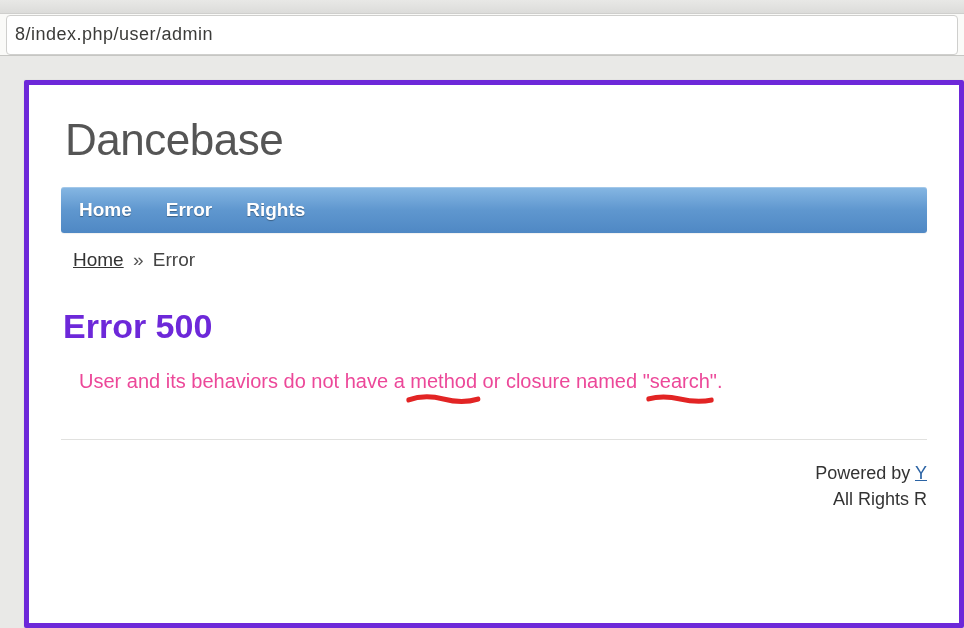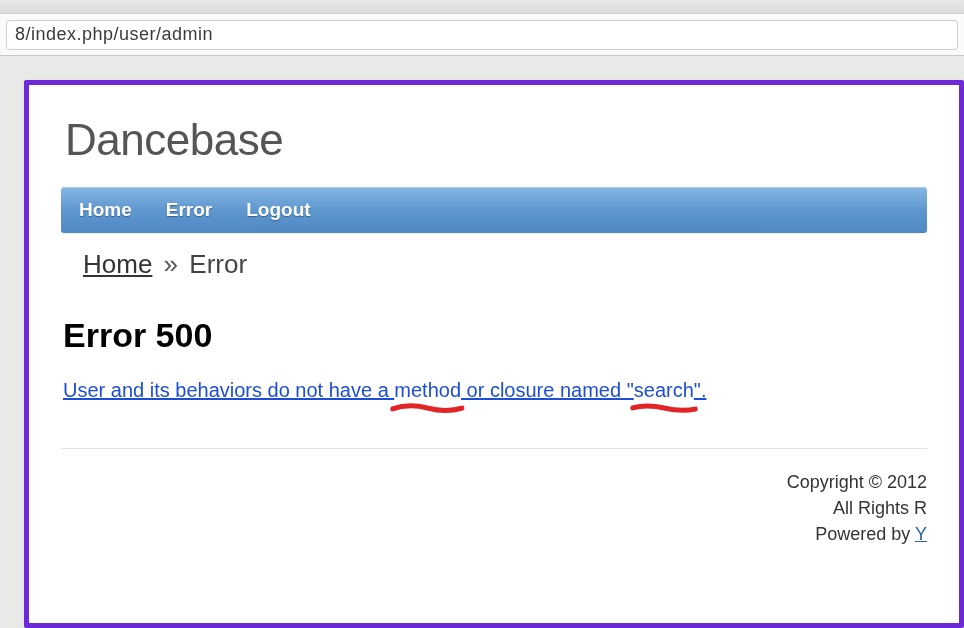--- a/index.html
+++ b/index.html
@@ -21,21 +21,21 @@
 
   .addr-bar-row {
     display: flex;
     align-items: center;
     height: 42px;
     background: #fafaf8;
     border-bottom: 1px solid #c6c6c3;
     padding: 0 6px;
   }
   .addr-box {
-    height: 30px;
+    height: 40px;
     flex: 1;
     background: #ffffff;
     border: 1px solid #cfcfcd;
     border-radius: 4px;
     display: flex;
     align-items: center;
     padding: 0 8px;
     font-size: 18px;
     color: #3b3b39;
     letter-spacing: .5px;
@@ -76,44 +76,43 @@
     box-shadow: inset 0 1px 0 rgba(255,255,255,.25), 0 1px 1px rgba(0,0,0,.06);
   }
   .nav-item {
     font-size: 19px;
     font-weight: 700;
     text-shadow: 0 1px 1px rgba(0,0,0,.35);
     cursor: pointer;
   }
 
   .breadcrumbs {
-    margin: 16px 0 36px 22px;
-    font-size: 26px;
+    margin: 16px 0 36px 12px;
+    font-size: 19px;
     color: #444;
   }
   .breadcrumbs a {
     color: #333;
     text-decoration: underline;
   }
   .breadcrumbs .sep { margin: 0 4px; color: #555; }
 
   .error-heading {
     font-size: 34px;
     font-weight: 700;
-    color: #000000;
+    color: #6d28d9;
     margin: 0 0 24px 2px;
   }
 
   .error-msg {
     font-size: 20px;
-    color: #1d4ed8;
-    margin: 0 0 46px 2px;
+    color: #ec4899;
+    margin: 0 0 46px 18px;
     position: relative;
     display: inline-block;
-    text-decoration: underline;
   }
   .u-red {
     position: relative;
     display: inline-block;
   }
   .u-red svg {
     position: absolute;
     left: -4px;
     right: -4px;
     bottom: -14px;
@@ -148,21 +147,21 @@
 </div>
 
 <div class="viewport">
   <div class="page-card">
 
     <div class="site-title">Dancebase</div>
 
     <div class="nav-bar">
       <span class="nav-item">Home</span>
       <span class="nav-item">Error</span>
-      <span class="nav-item">Logout</span>
+      <span class="nav-item">Rights</span>
     </div>
 
     <div class="breadcrumbs">
       <a href="#">Home</a>
       <span class="sep">»</span>
       <span>Error</span>
     </div>
 
     <div class="error-heading">Error 500</div>
 
@@ -170,21 +169,20 @@
       <span>User and its behaviors do not have a </span><span class="u-red"><span>method</span><svg viewBox="0 0 100 14" preserveAspectRatio="none">
             <path d="M3 7 Q 25 1, 50 6 T 97 6" stroke="#e22424" stroke-width="5" fill="none" stroke-linecap="round"></path>
           </svg></span><span> or closure named "</span><span class="u-red"><span>search</span><svg viewBox="0 0 100 14" preserveAspectRatio="none">
             <path d="M3 6 Q 25 2, 50 6 T 97 7" stroke="#e22424" stroke-width="5" fill="none" stroke-linecap="round"></path>
           </svg></span><span>".</span>
     </div>
 
     <hr class="div">
 
     <div class="footer">
-      <div>Copyright © 2012</div>
-      <div>All Rights R</div>
       <div>
         <span>Powered by </span><a href="#">Y</a>
       </div>
+      <div>All Rights R</div>
     </div>
 
   </div>
 </div>
 
 </body></html>

